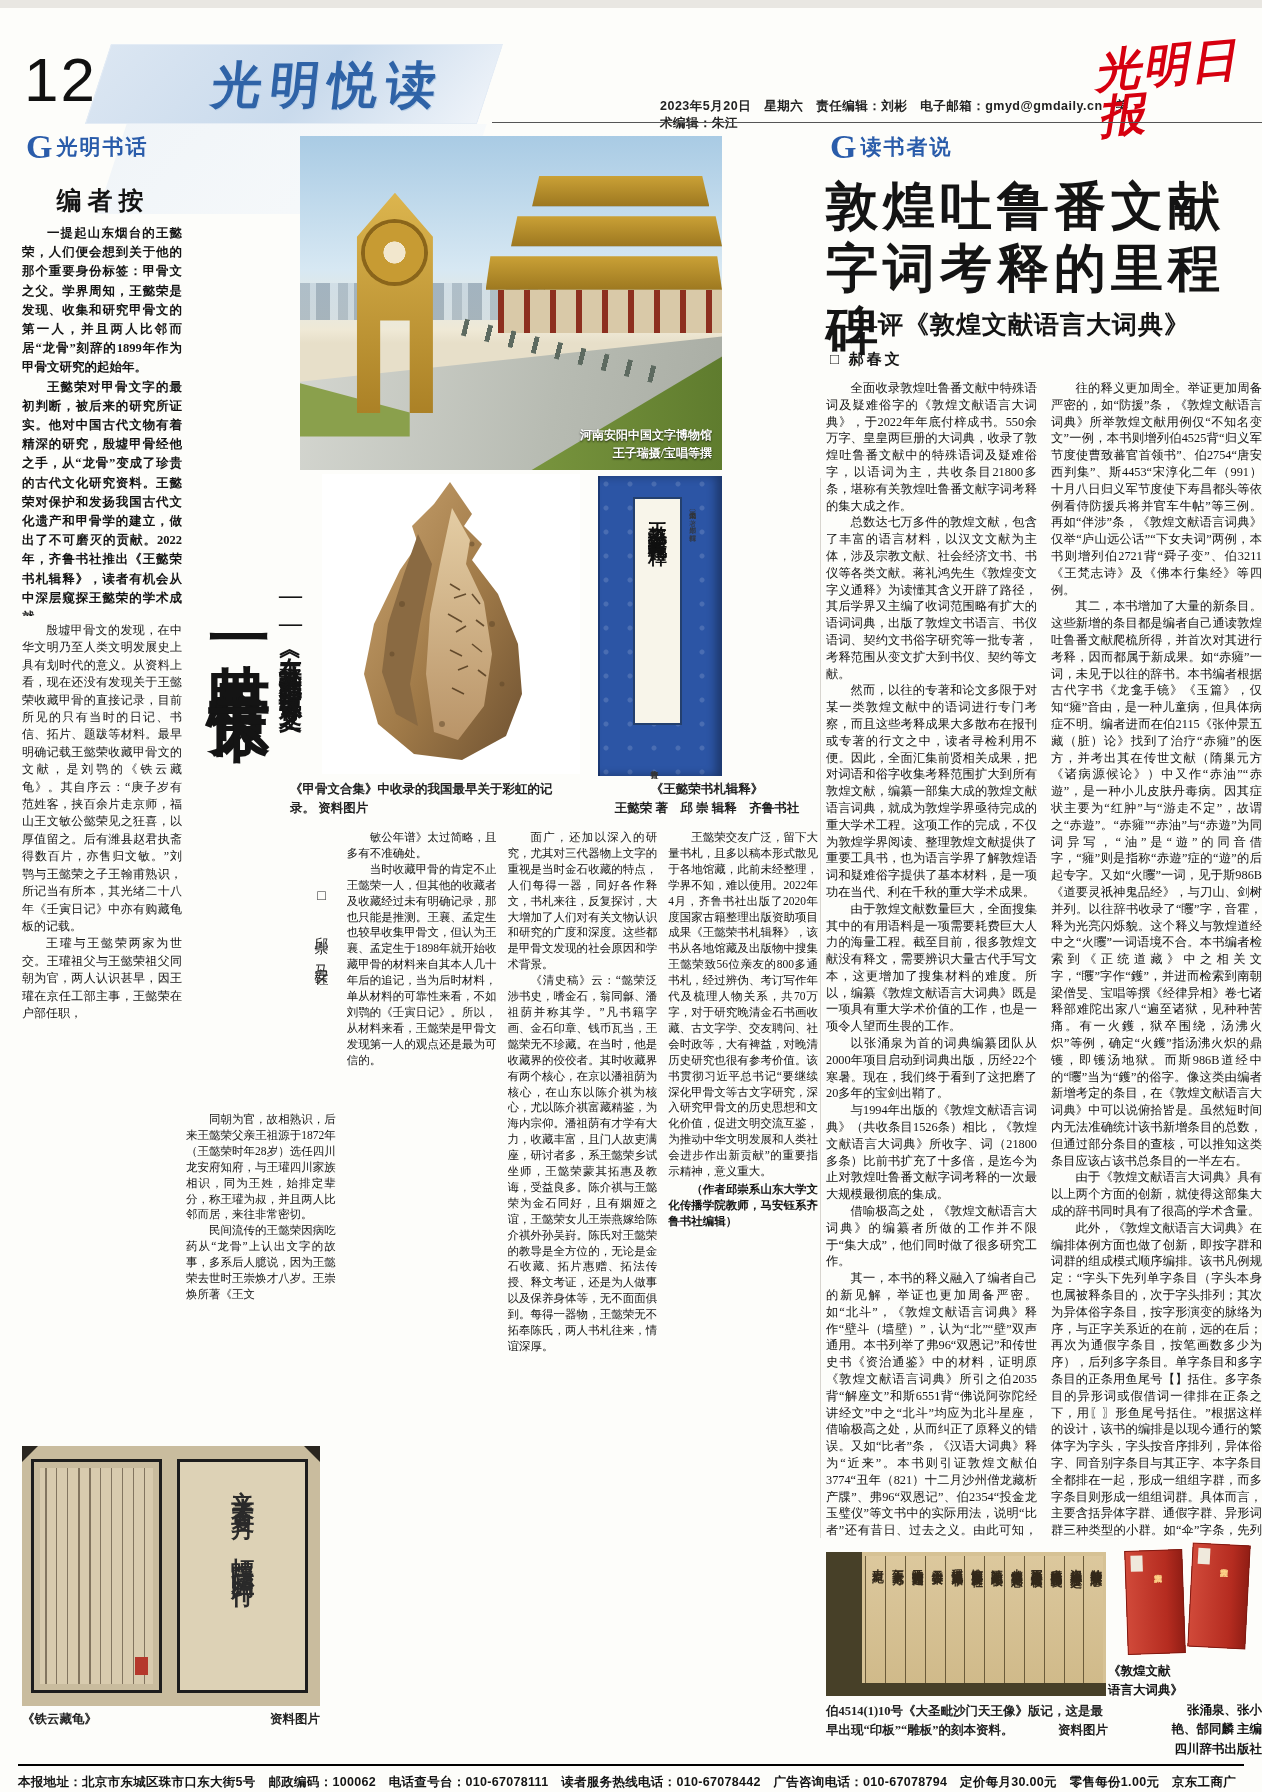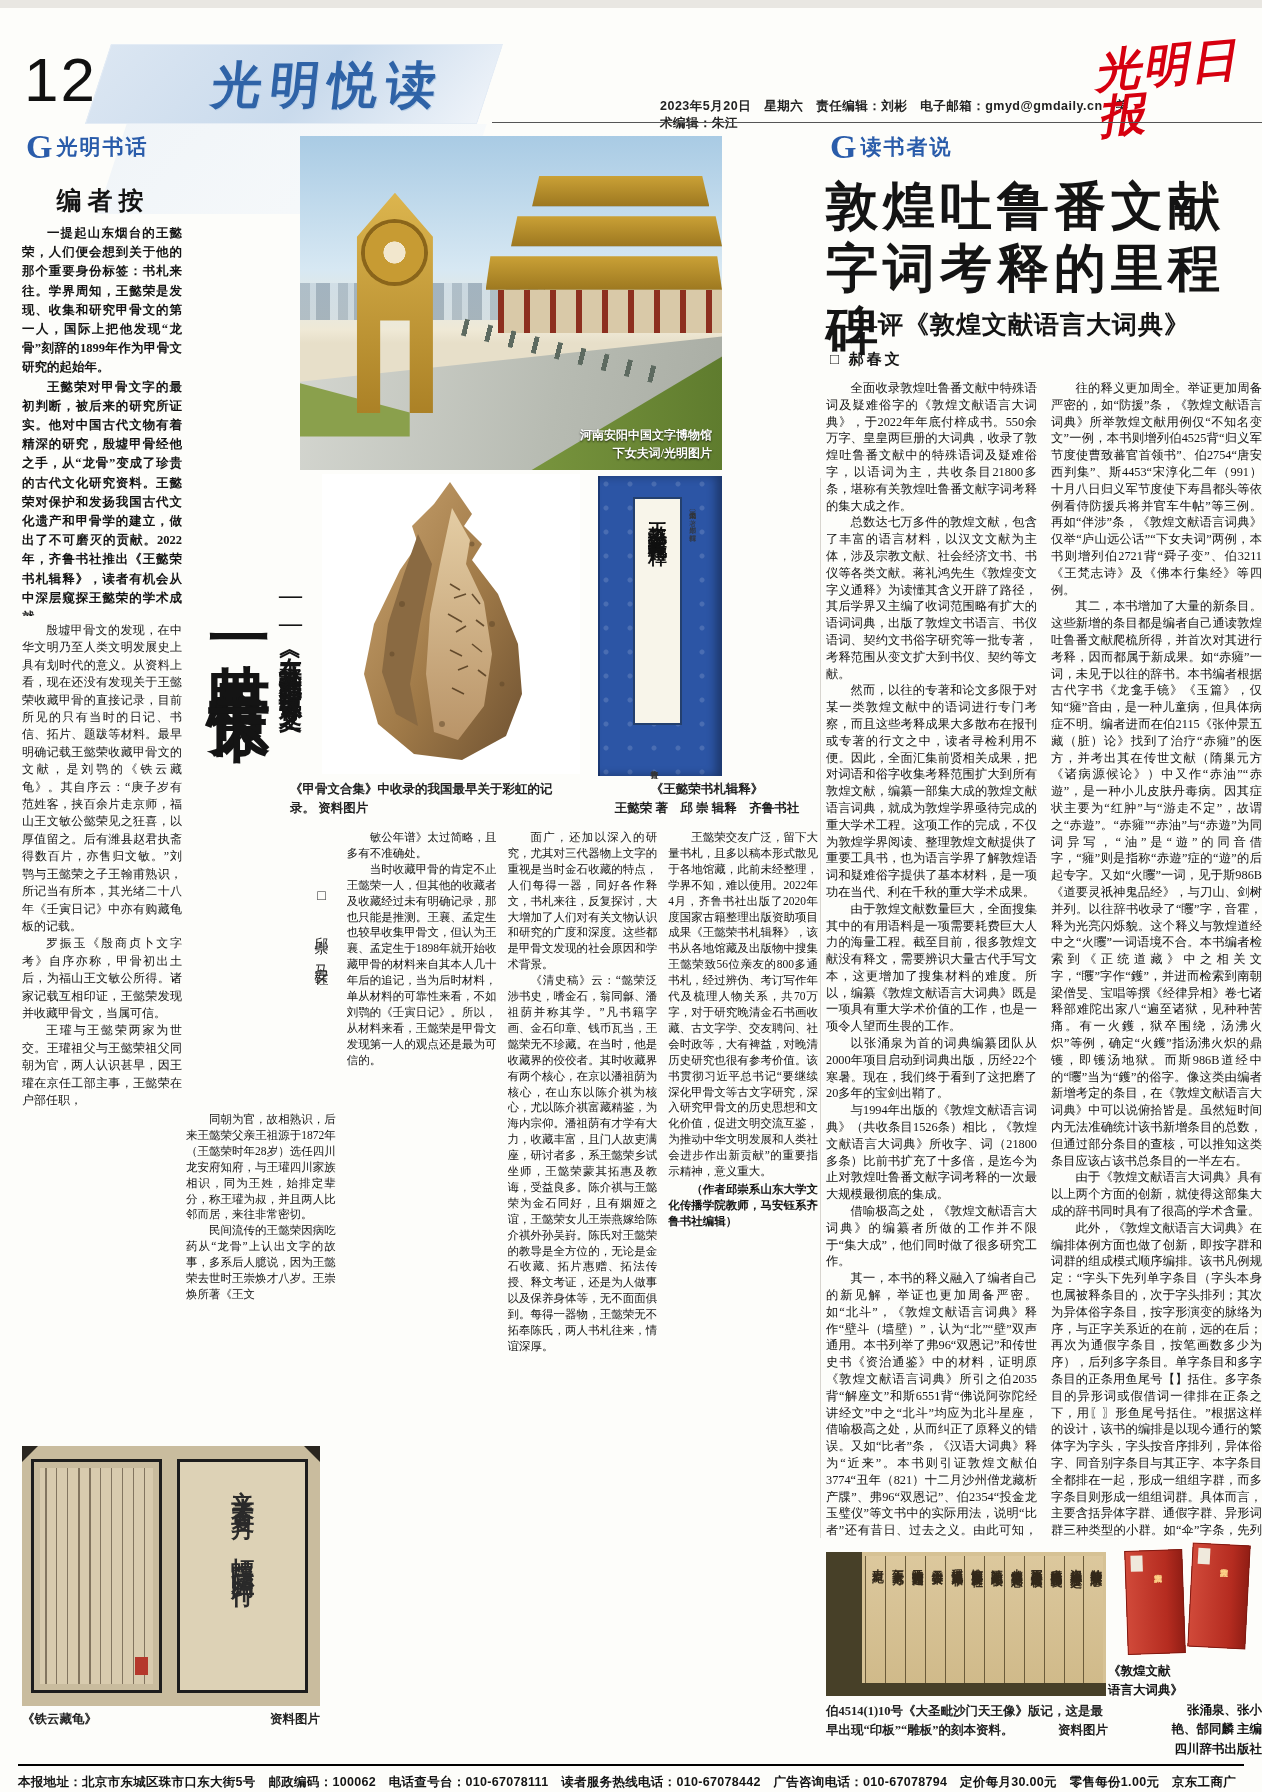--- a/index.html
+++ b/index.html
@@ -137,45 +137,44 @@
   <div id="dateline">2023年5月20日　星期六　责任编辑：刘彬　电子邮箱：gmyd@gmdaily.cn　美术编辑：朱江</div>
   <div id="paper-logo">光明日报</div>
   <div id="mast-rule"></div>
 
   <div class="badge" style="left:26px;top:124px;">
     <span class="g">G</span>
     <span class="bt">光明书话</span>
   </div>
   <div id="ed-title">编者按</div>
   <div id="ed-note" class="bodytext">
-      <p>一提起山东烟台的王懿荣，人们便会想到关于他的那个重要身份标签：书札来往。学界周知，王懿荣是发现、收集和研究甲骨文的第一人，国际上把他发现“龙骨”刻辞的1899年作为甲骨文研究的起始年。</p>
+      <p>一提起山东烟台的王懿荣，人们便会想到关于他的那个重要身份标签：甲骨文之父。学界周知，王懿荣是发现、收集和研究甲骨文的第一人，并且两人比邻而居“龙骨”刻辞的1899年作为甲骨文研究的起始年。</p>
       <p>王懿荣对甲骨文字的最初判断，被后来的研究所证实。他对中国古代文物有着精深的研究，殷墟甲骨经他之手，从“龙骨”变成了珍贵的古代文化研究资料。王懿荣对保护和发扬我国古代文化遗产和甲骨学的建立，做出了不可磨灭的贡献。2022年，齐鲁书社推出《王懿荣书札辑释》，读者有机会从中深层窥探王懿荣的学术成就。</p>
     </div>
   <div id="lead-col" class="bodytext">
       <p>殷墟甲骨文的发现，在中华文明乃至人类文明发展史上具有划时代的意义。从资料上看，现在还没有发现关于王懿荣收藏甲骨的直接记录，目前所见的只有当时的日记、书信、拓片、题跋等材料。最早明确记载王懿荣收藏甲骨文的文献，是刘鹗的《铁云藏龟》。其自序云：“庚子岁有范姓客，挟百余片走京师，福山王文敏公懿荣见之狂喜，以厚值留之。后有潍县赵君执斋得数百片，亦售归文敏。”刘鹗与王懿荣之子王翰甫熟识，所记当有所本，其光绪二十八年《壬寅日记》中亦有购藏龟板的记载。</p>
-      <p>罗振玉《殷商贞卜文字考》自序亦称，甲骨初出土后，为福山王文敏公所得。诸家记载互相印证，王懿荣发现并收藏甲骨文，当属可信。</p>
       <p>王瓘与王懿荣两家为世交。王瓘祖父与王懿荣祖父同朝为官，两人认识甚早，因王瓘在京任工部主事，王懿荣在户部任职，</p>
     </div>
 
   <div id="photo">
     <div class="sky"></div>
     <div class="city"></div>
     <div class="museum-roof r1"></div>
     <div class="museum-roof r2"></div>
     <div class="museum-roof r3"></div>
     <div class="pillars"></div>
     <div class="plaza"></div>
     <div class="grass-r"></div>
     <div class="grass-l"></div>
     <div class="steles"></div>
     <div class="monument"></div>
     <div class="disc"></div>
     <div id="photo-cap">
       <div>河南安阳中国文字博物馆</div>
-      <div>下女夫词/光明图片</div>
+      <div>王子瑞摄/宝唱等撰</div>
     </div>
   </div>
 
   <div id="hl-main" class="vtext">一片甲骨惊天下</div>
   <div id="hl-sub" class="vtext">——在《王懿荣书札辑释》中认识甲骨文之父</div>
   <div id="hl-byline" class="vtext">□ 邱崇 马安钰</div>
 
   <div id="bone">
     <svg viewBox="0 0 258 300">
       <defs>

